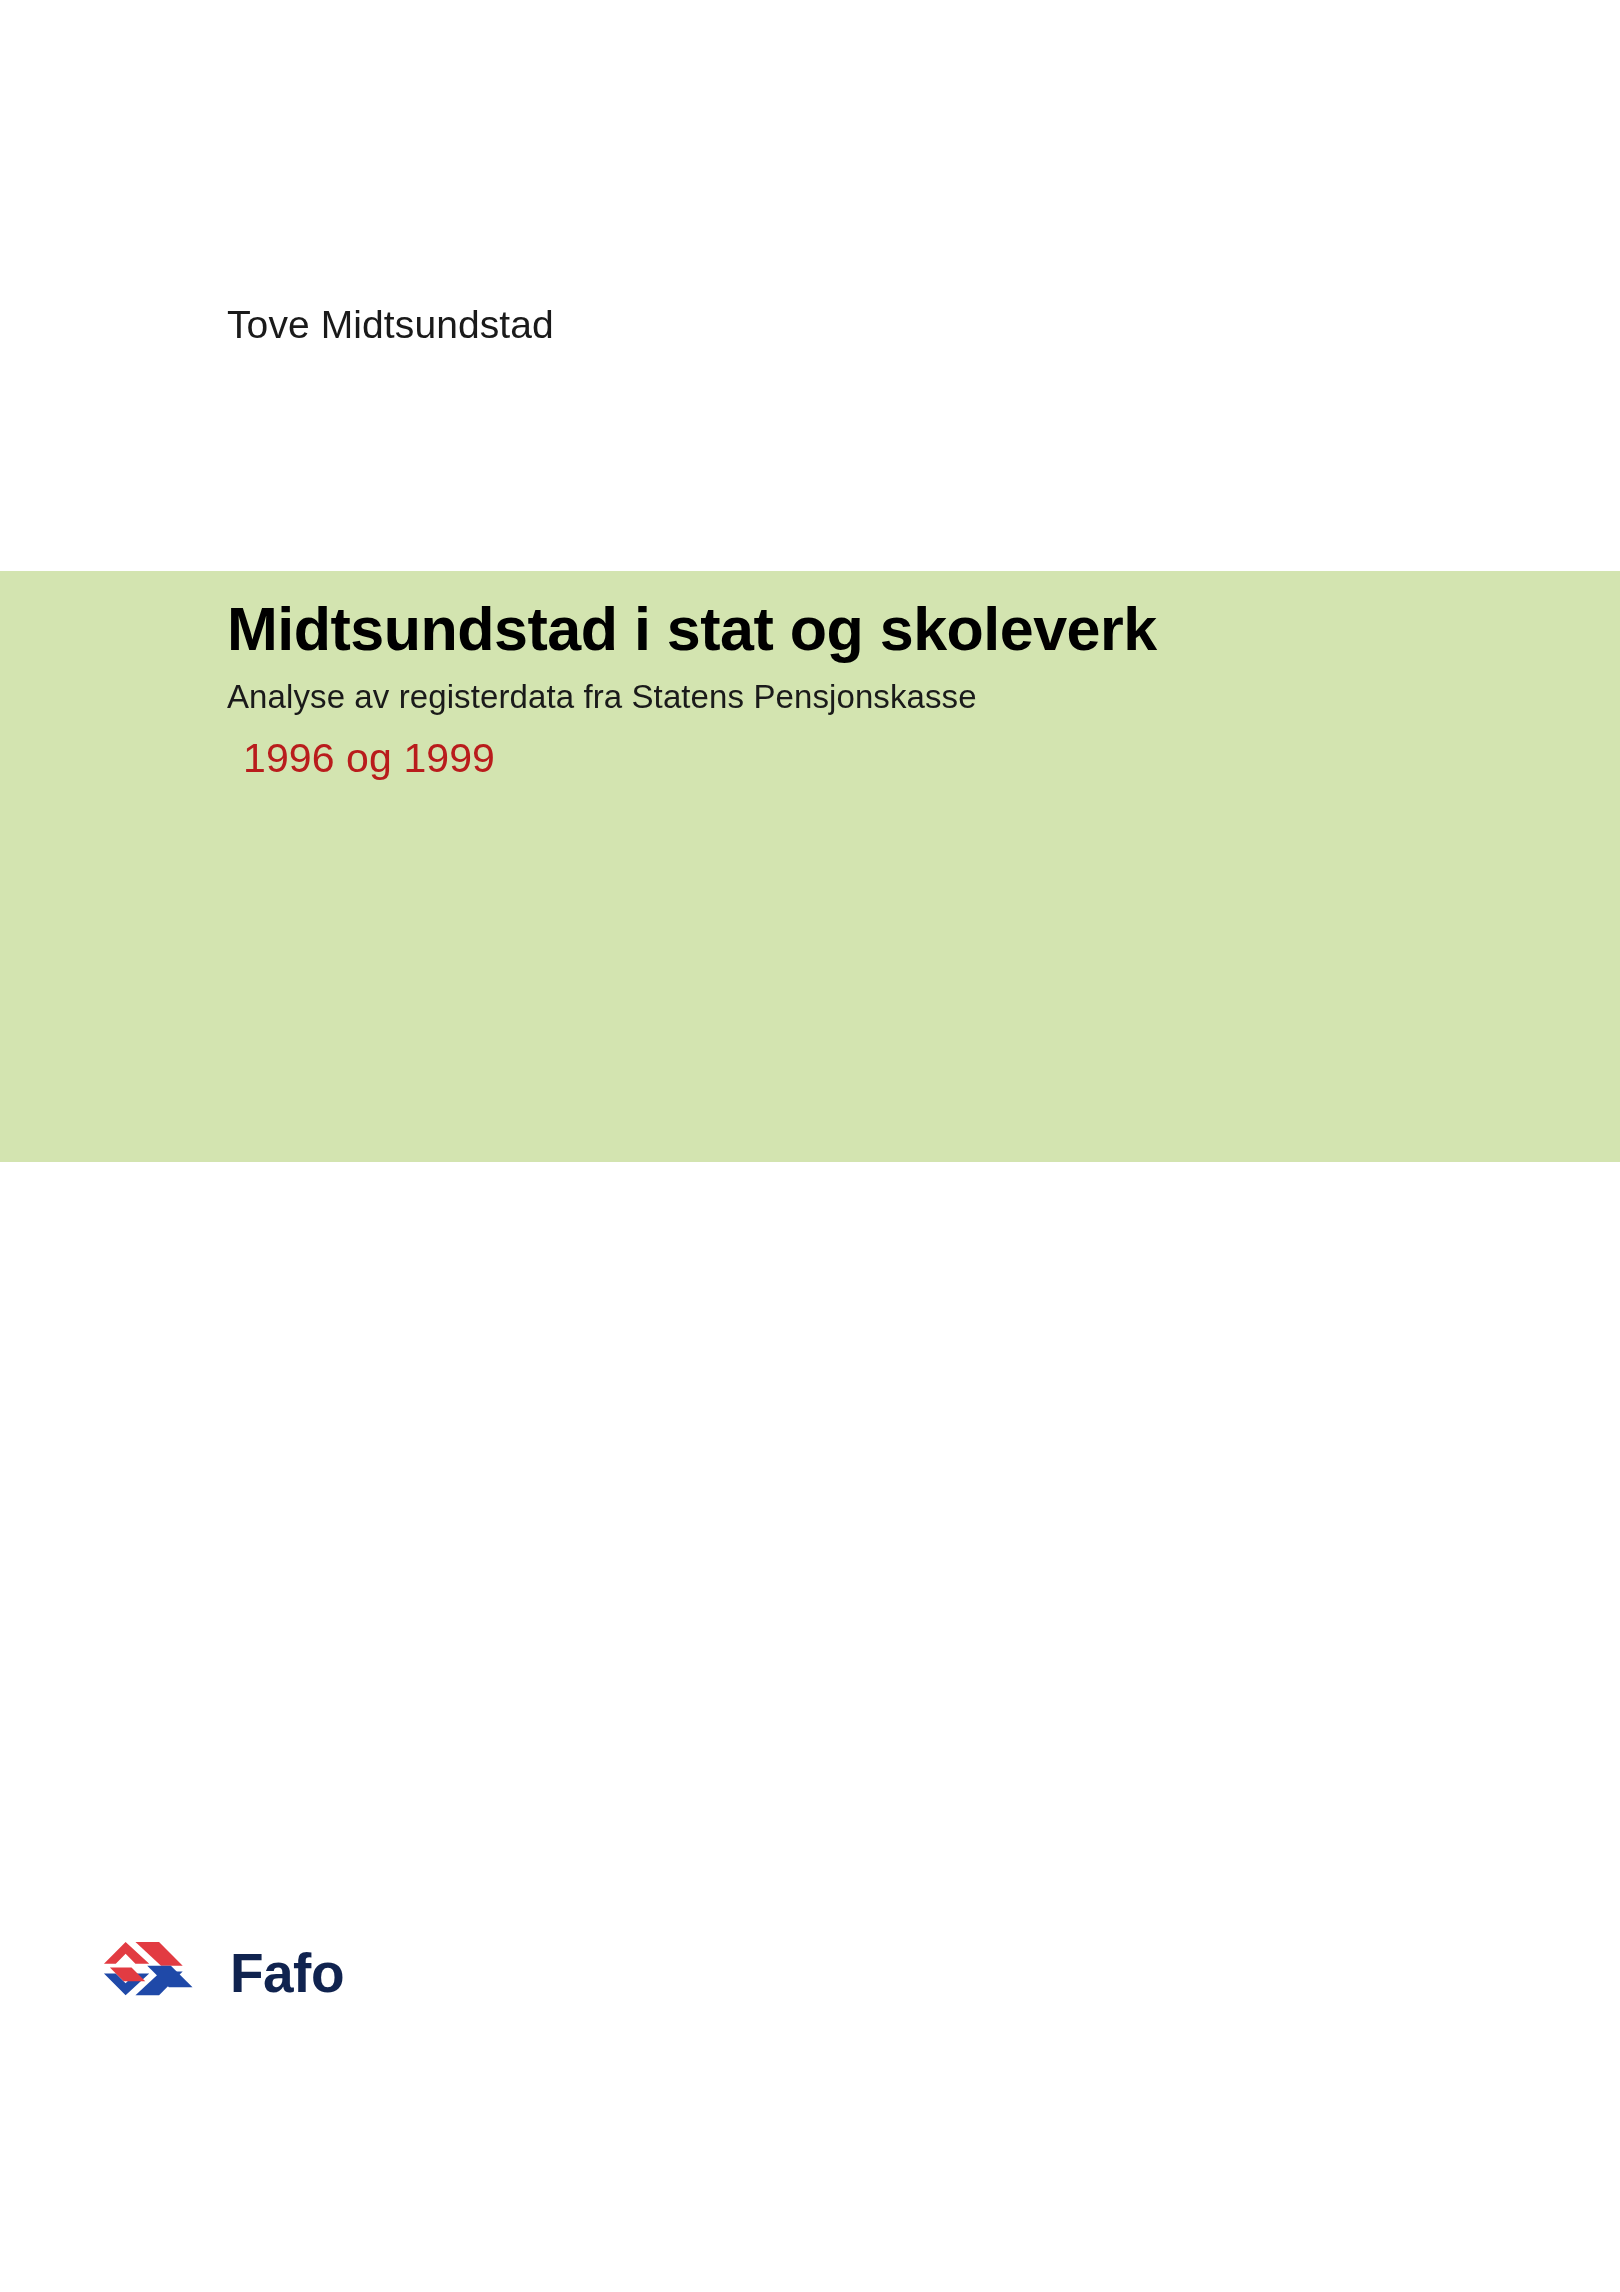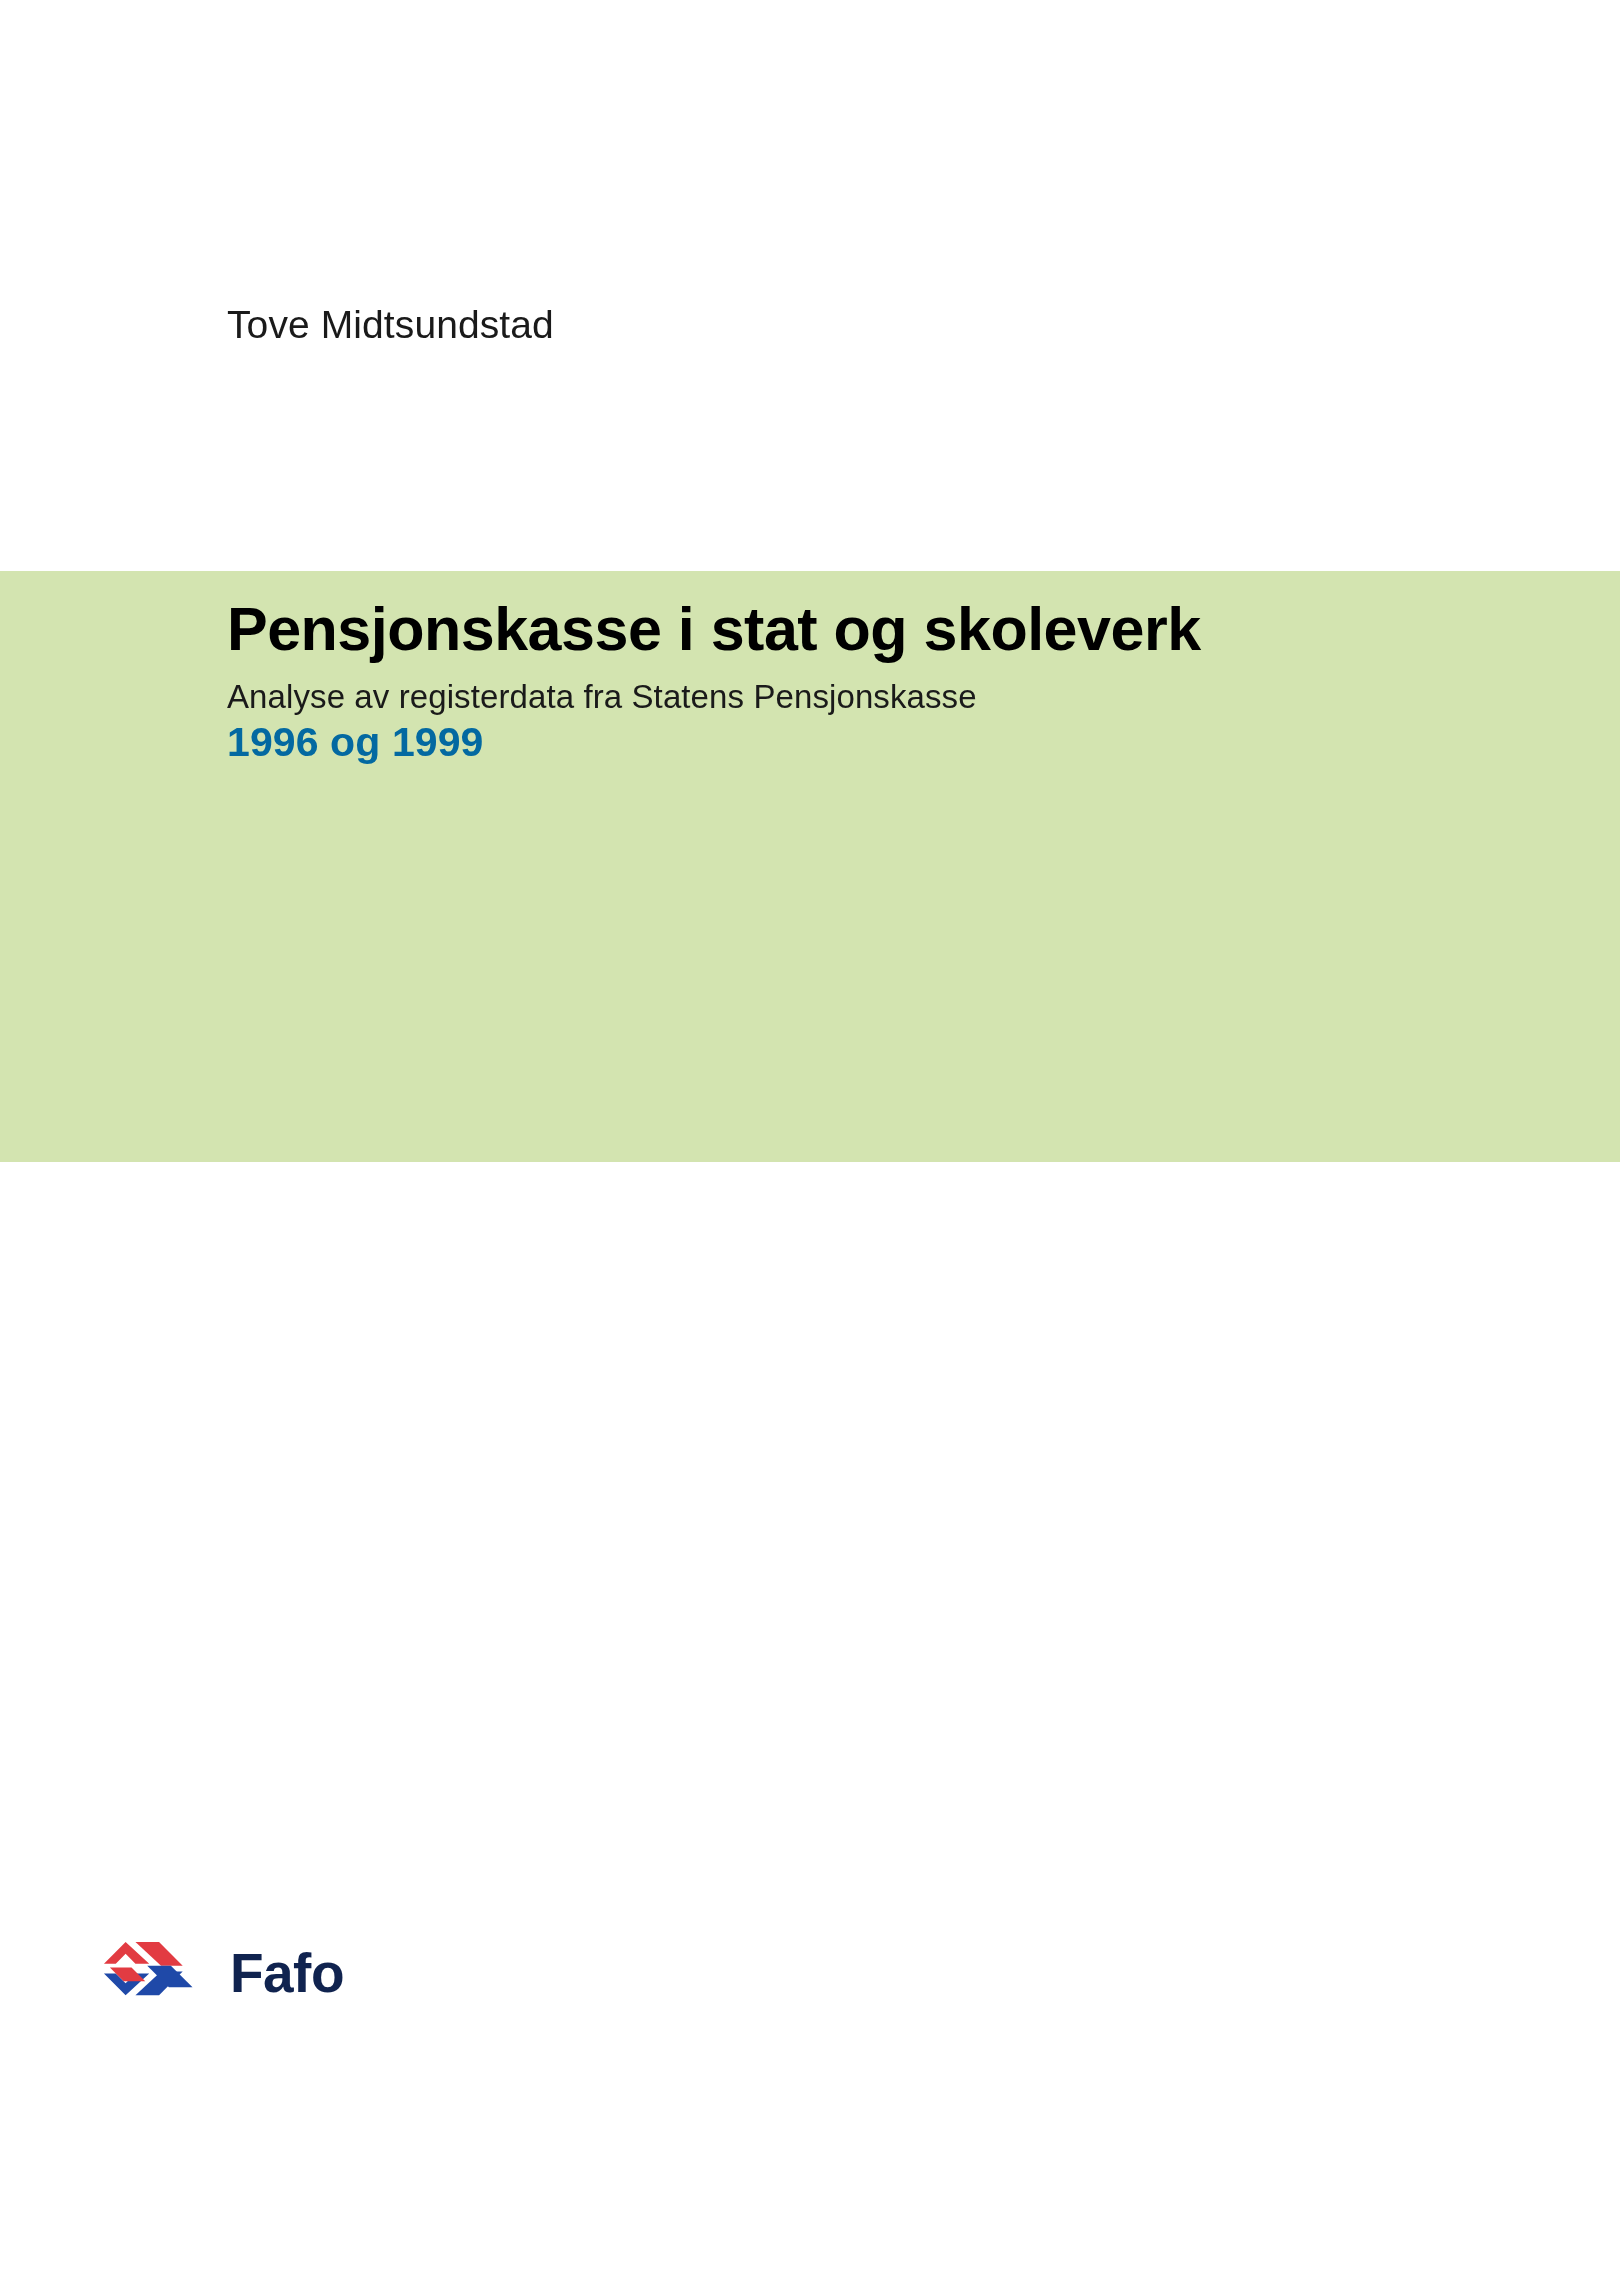--- a/index.html
+++ b/index.html
@@ -52,24 +52,24 @@
   .subtitle {
     font-size: 33px;
     font-weight: normal;
     color: #1a1a1a;
     line-height: 1.24;
     margin: 13.7px 0 0 0;
     letter-spacing: 0.1px;
   }
   .subtitle-line2 {
     font-size: 41px;
-    font-weight: bold;
-    color: #0369a1;
+    font-weight: normal;
+    color: #b91c1c;
     line-height: 1.24;
-    margin: 0;
+    margin: 16px;
     letter-spacing: 0.1px;
   }
   .logo {
     position: absolute;
     left: 102px;
     top: 1929px;
     width: 294px;
     height: 88px;
     display: flex;
     align-items: center;
@@ -90,21 +90,21 @@
 </style>
 </head>
 <body>
 
 <div class="page">
 
   <div class="author">Tove Midtsundstad</div>
 
   <div class="title-band">
     <div class="title-block">
-      <h1 class="main-title">Pensjonskasse i stat og skoleverk</h1>
+      <h1 class="main-title">Midtsundstad i stat og skoleverk</h1>
       <p class="subtitle">Analyse av registerdata fra Statens Pensjonskasse</p>
       <p class="subtitle-line2">1996 og 1999</p>
     </div>
   </div>
 
   <div class="logo">
     <svg class="logo-mark" viewBox="0 0 124 72">
       <polygon points="2,26 24,4 48,26 34,26 24,16 14,26" fill="#e23b42"></polygon>
       <polygon points="34,4 58,4 82,28 60,28" fill="#e23b42"></polygon>
       <polygon points="2,40 24,62 48,40 34,40 24,50 14,40" fill="#1f49a8" transform="translate(0,-4)"></polygon>

